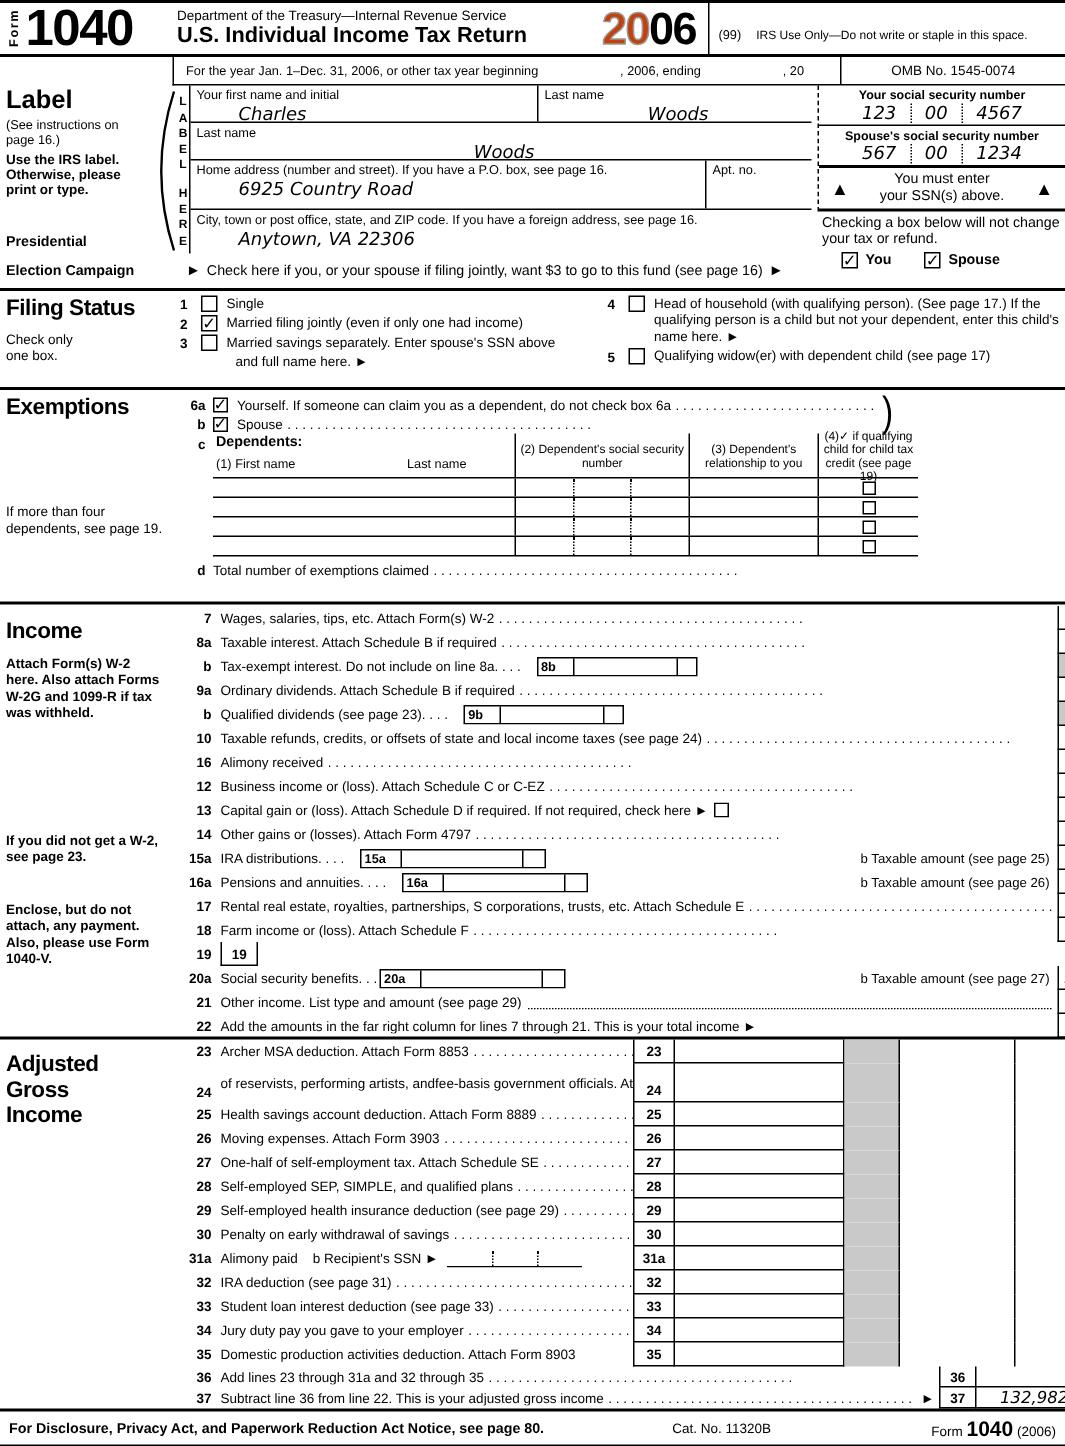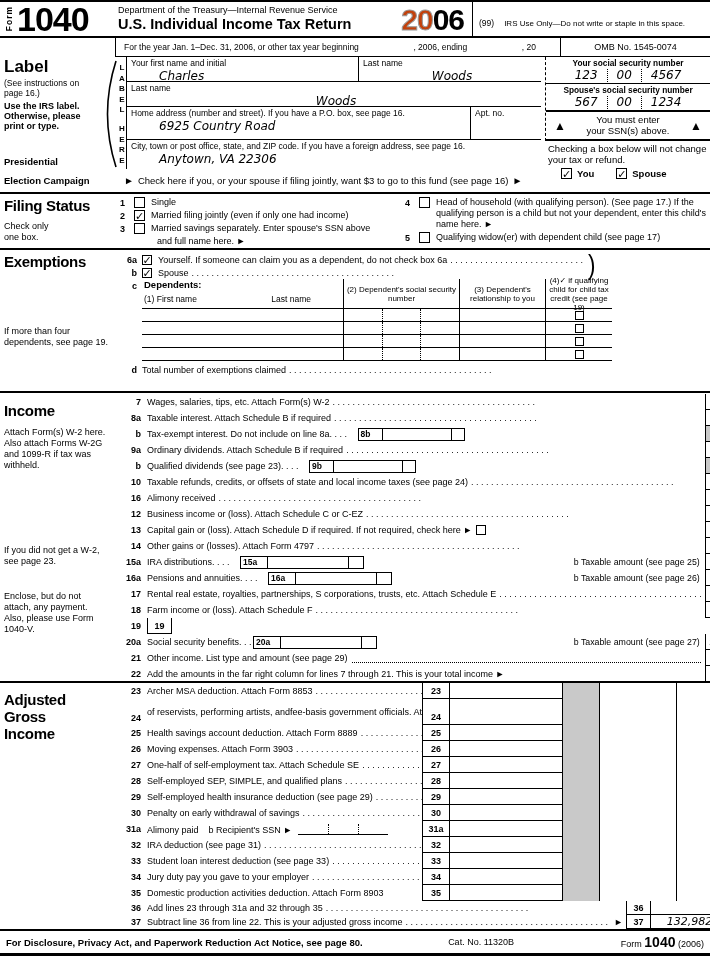--- a/index.html
+++ b/index.html
@@ -64,21 +64,21 @@
 .camp-left{width:120px;padding-left:4px;font-size:9.5px;font-weight:bold}
 .camp-arrow{font-size:10px;margin:0 4px}
 .camp-text{font-size:9.5px}
 
 .sec{display:flex;border-bottom:2px solid #000;position:relative}
 .sec-left{width:120px;position:relative;flex-shrink:0}
 .sec-h{font-size:15px;font-weight:bold;padding:4px 0 0 4px;letter-spacing:-0.3px;line-height:15px}
 .sec-note{font-size:9px;padding:4px 6px 0 4px;line-height:10.5px}
 .sec-body{flex:1;position:relative}
 
-.fs{height:56px}
+.fs{height:66px}
 .fs-cols{display:flex;padding-top:3px}
 .fs-a{width:285px}
 .fs-b{flex:1}
 .fs-item{display:flex;align-items:flex-start;margin-bottom:2px}
 .fs-num{width:14px;text-align:left;font-weight:bold;font-size:9px;flex-shrink:0;padding-top:1px}
 .fs-item .cb{margin-right:6px;margin-top:0}
 .fs-txt{font-size:9px;line-height:11px}
 .fs-txt2{font-size:9px;margin-left:37px;line-height:11px}
 
 .ex{height:143px}
@@ -124,27 +124,27 @@
 .inner.lg .ia{width:80px}
 .inner.lg .ic{width:15px}
 .blabel{flex:1;text-align:right;white-space:nowrap;padding-right:5px;font-size:8.8px}
 .sdots{flex:0 0 28px;overflow:hidden;white-space:nowrap}
 .sdots::after{content:".  .  .  ."}
 .dotline{flex:1;border-bottom:1px dotted #000;height:10px;margin:0 4px}
 .spacer{flex:1}
 .cb.sm{width:10px;height:10px;margin:0 4px}
 .arrowg{font-size:9px;padding:0 3px}
 
-.mnote{position:absolute;left:4px;width:105px;font-size:9px;font-weight:normal;line-height:11px}
+.mnote{position:absolute;left:4px;width:105px;font-size:9px;font-weight:bold;line-height:11px}
 
 .agi{height:248px}
 .agi-rows{padding-top:0}
 .agi-row{display:flex;height:16px;align-items:center}
 .agi-row.tall{height:26px}
-.agi-fill{width:275px;display:flex;align-items:flex-end;overflow:hidden;flex-shrink:0}
+.agi-fill{width:275px;display:flex;align-items:center;overflow:hidden;flex-shrink:0}
 .agi-fill.two{align-items:flex-start;justify-content:center;line-height:11px}
 .mnum{width:28px;align-self:stretch;border-left:1px solid #000;border-right:1px solid #000;border-bottom:1px solid #000;display:flex;align-items:center;justify-content:center;font-weight:bold;flex-shrink:0}
 .mamt{width:88px;align-self:stretch;border-bottom:1px solid #000;flex-shrink:0}
 .mcents{width:25px;align-self:stretch;border-bottom:1px solid #000;border-right:1px solid #000;flex-shrink:0}
 .gstrip{width:37px;align-self:stretch;background:#c9c9c9;border-right:1px solid #000;flex-shrink:0}
 .rblank{width:77px;align-self:stretch;border-right:1px solid #000;flex-shrink:0}
 .rcents{width:33px;align-self:stretch;flex-shrink:0}
 .ssn-blank{width:90px;border-bottom:1px solid #000;height:11px;display:flex;margin-left:6px}
 .ssn-blank i{flex:1}
 .ssn-blank i + i{border-left:1px dotted #000}

